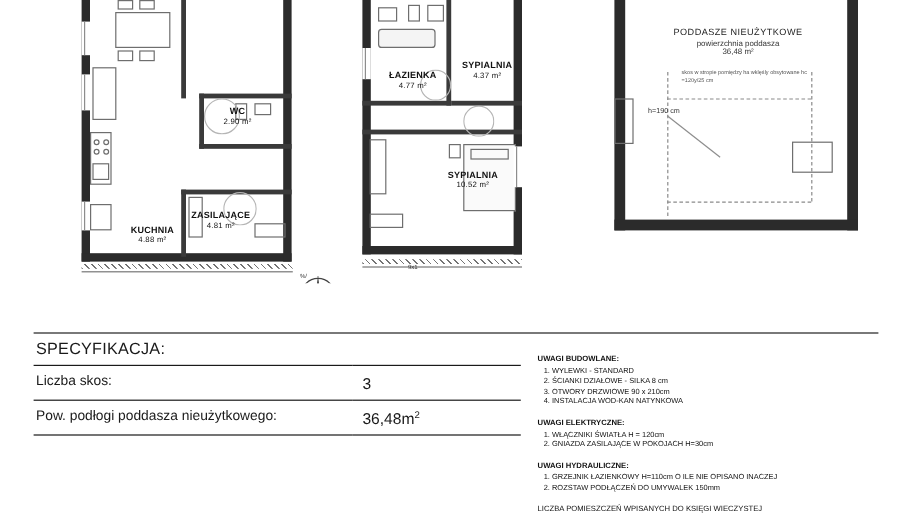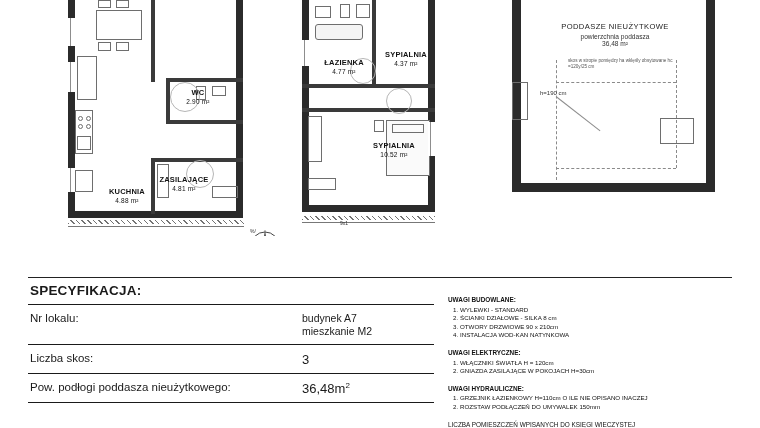--- a/index.html
+++ b/index.html
@@ -70,21 +70,21 @@
   
   .north-wrap { position: absolute; left: 246px; top: 228px; width: 42px; height: 46px; }
 
   
   .hr-main {
     position: absolute; left: 28px; top: 277px; width: 704px; height: 1px; background: #222;
   }
 
   
   .spec-wrap { position: absolute; left: 28px; top: 283px; width: 406px; }
-  .spec-title { font-size: 13.5px; font-weight: bold; margin: 0 0 6px 2px; letter-spacing: .2px; }
+  .spec-title { font-size: 13.5px; font-weight: normal; margin: 0 0 6px 2px; letter-spacing: .2px; }
   .spec-table { width: 100%; border-collapse: collapse; }
   .spec-table td {
     border-top: 1px solid #1a1a1a;
     padding: 7px 2px 6px 2px;
     font-size: 11.5px;
     vertical-align: top;
   }
   .spec-table tr:last-child td { border-bottom: 1px solid #1a1a1a; }
   .spec-table td.val { text-align: left; width: 140px; padding-left: 8px; }
   .spec-table td.val .two { display: block; line-height: 13px; font-size: 10.5px; }
@@ -236,27 +236,20 @@
   </div>
 
 </div>
 
 <div class="hr-main"></div>
 
 <div class="spec-wrap">
   <div class="spec-title">SPECYFIKACJA:</div>
   <table class="spec-table">
     <tbody>
-        <tr>
-      <td>Nr lokalu:</td>
-      <td class="val">
-        <span class="two">budynek A7</span>
-        <span class="two">mieszkanie M2</span>
-      </td>
-    </tr>
     <tr>
       <td>Liczba skos:</td>
       <td class="val" style="font-size:13px;">
         <span>3</span>
       </td>
     </tr>
     <tr>
       <td>Pow. podłogi poddasza nieużytkowego:</td>
       <td class="val" style="font-size:13px;">
         <span>36,48</span><span>m</span><span class="sup">2</span>

